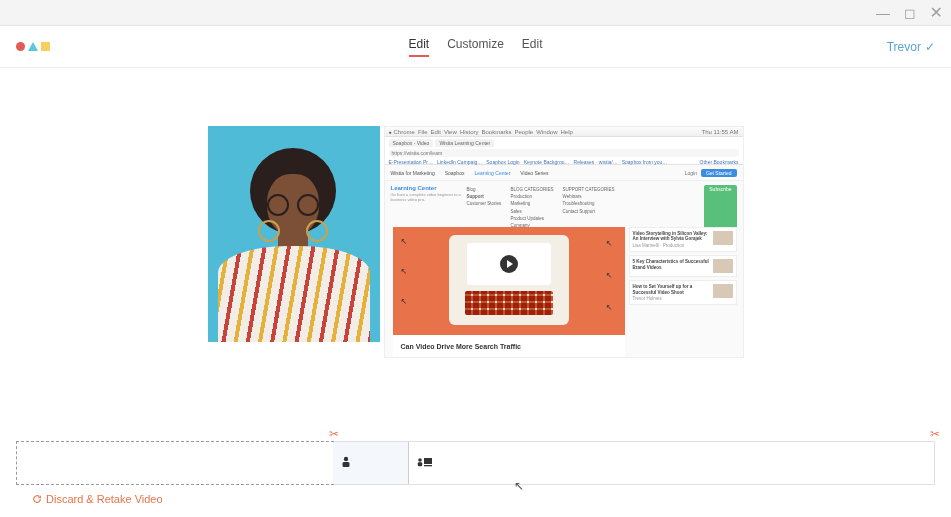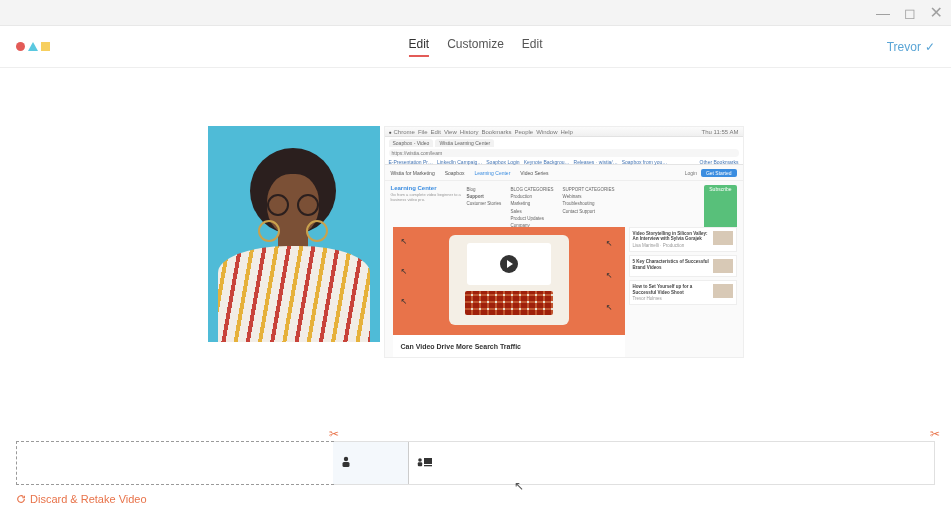--- a/index.html
+++ b/index.html
@@ -149,21 +149,21 @@
     }
     .seg-a { flex:0 0 76px; background:#f4f8fc; border-right:1px solid #ccc; position:relative; }
     .seg-b { flex:1; background:#fff; position:relative; }
     .clip-ic { position:absolute; left:8px; top:50%; transform:translateY(-50%); font-size:10px; color:#333; }
     .handle {
       position:absolute; top:-14px; font-size:12px; color:#e8734a;
     }
     .handle.left { left:318px; transform:translateX(-50%); }
     .handle.right { right:0; transform:translateX(50%); }
     .discard-link {
-      position:absolute; left:16px; bottom:12px;
+      position:absolute; left:32px; bottom:12px;
       font-size:11px; color:#e8734a;
       display:flex; align-items:center; gap:4px;
     }
     .discard-link svg { width:10px; height:10px; }
     .mouse-cursor { position:absolute; left:514px; bottom:24px; font-size:12px; color:#555; }
   </style>
 </head>
 <body>
 
 <div class="titlebar">

